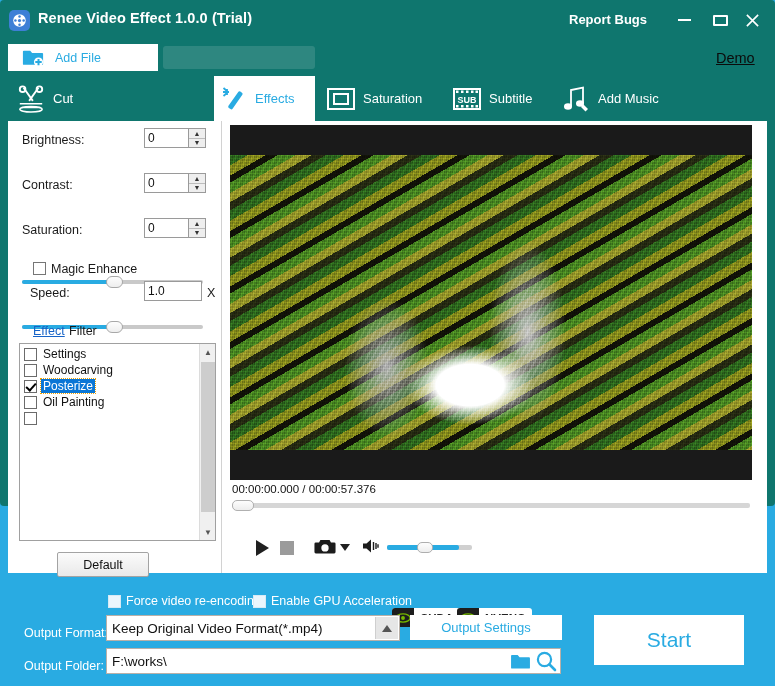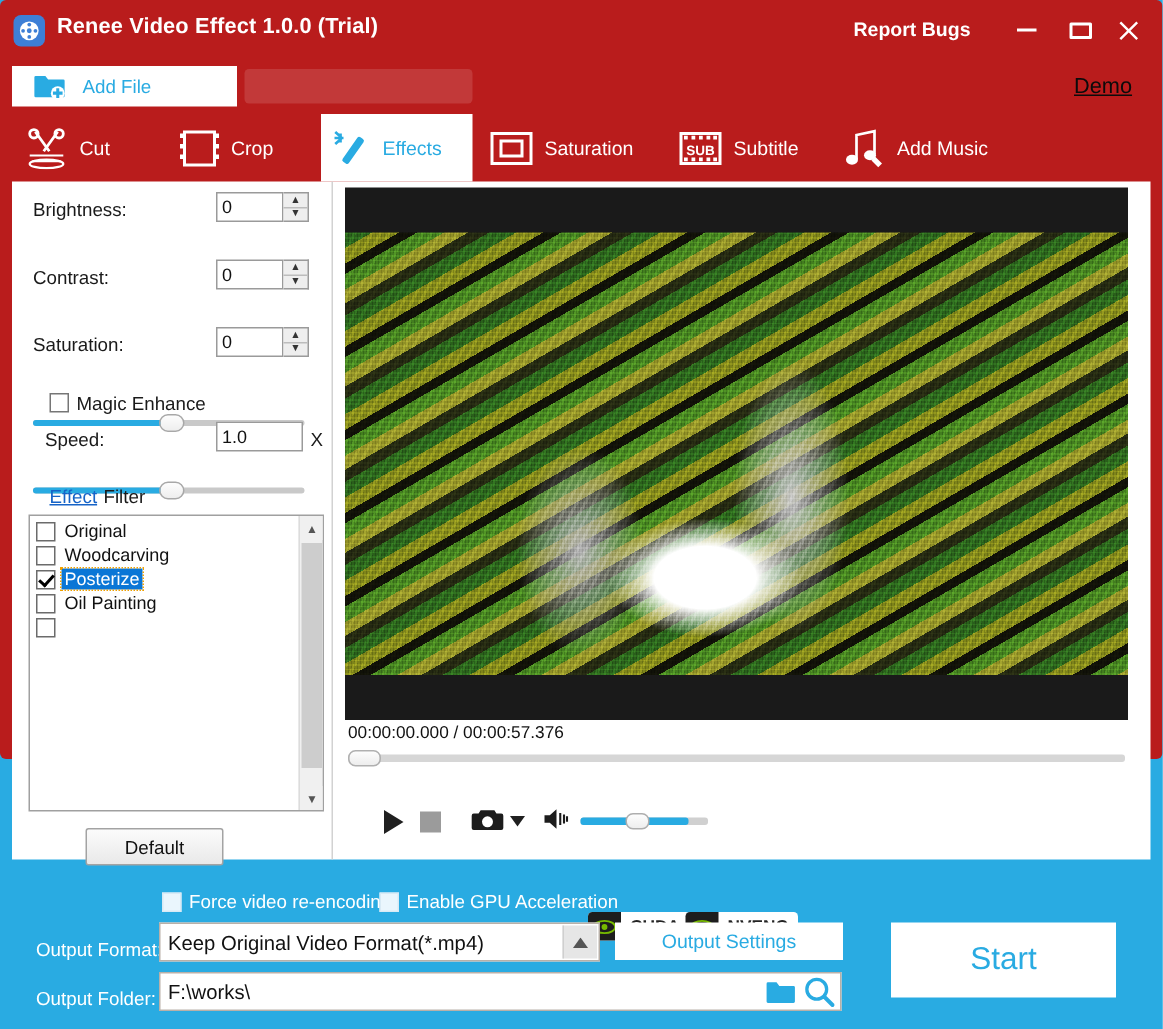--- a/index.html
+++ b/index.html
@@ -5,21 +5,21 @@
   * { box-sizing: border-box; margin: 0; padding: 0; }
   html, body {
     width: 775px; height: 686px;
     font-family: "Liberation Sans", sans-serif;
     overflow: hidden;
     background: #29ABE2;
   }
   #app {
     position: relative;
     width: 775px; height: 506px;
-    background: #b91c1c;
+    background: #0f766e;
     border-radius: 4px;
   }
 
   
   .titlebar { position: absolute; left: 0; top: 0; width: 775px; height: 40px; }
   .app-icon {
     position: absolute; left: 9px; top: 10px; width: 21px; height: 21px;
     background: #3E7FD6; border-radius: 5px;
     display: flex; align-items: center; justify-content: center;
   }
@@ -307,34 +307,20 @@
       <span class="ticon">
         <svg width="30" height="28" viewBox="0 0 32 30">
           <path d="M8 3 L18 17 M24 3 L14 17" stroke="#fff" stroke-width="2" fill="none"></path>
           <circle cx="7" cy="4.5" r="3" fill="none" stroke="#fff" stroke-width="2"></circle>
           <circle cx="25" cy="4.5" r="3" fill="none" stroke="#fff" stroke-width="2"></circle>
           <path d="M4 20 L28 20 M6 24 L26 24" stroke="#fff" stroke-width="1.6"></path>
           <ellipse cx="16" cy="26" rx="12" ry="3" fill="none" stroke="#fff" stroke-width="1.6"></ellipse>
         </svg>
       </span>
       <span class="tlabel">Cut</span>
-    </div>
-    <div class="tab" style="left:113px;width:97px">
-      <span class="ticon">
-        <svg width="28" height="26" viewBox="0 0 28 26">
-          <rect x="4" y="2" width="20" height="22" fill="none" stroke="#fff" stroke-width="2"></rect>
-          <rect x="1" y="3" width="3" height="3" fill="#fff"></rect>
-            <rect x="1" y="10" width="3" height="3" fill="#fff"></rect>
-          <rect x="1" y="17" width="3" height="3" fill="#fff"></rect>
-          <rect x="24" y="3" width="3" height="3" fill="#fff"></rect>
-            <rect x="24" y="10" width="3" height="3" fill="#fff"></rect>
-          <rect x="24" y="17" width="3" height="3" fill="#fff"></rect>
-        </svg>
-      </span>
-      <span class="tlabel">Crop</span>
     </div>
     <div class="tab active" style="left:214px;width:101px">
       <span class="ticon">
         <svg width="28" height="26" viewBox="0 0 28 26">
           <rect x="13" y="4" width="5" height="20" rx="1.5" fill="#29ABE2" transform="rotate(35 15 14)"></rect>
           <path d="M7 3 L7 9 M3 6 L9 6 M3.5 2 L7.5 5.5 M3.5 10 L7.5 6.5" stroke="#29ABE2" stroke-width="1.8"></path>
         </svg>
       </span>
       <span class="tlabel">Effects</span>
     </div>
@@ -430,21 +416,21 @@
         <div class="knob" style="left:30%"></div>
       </div>
 
       <div class="ef-link sel" style="left:25px;top:203px">Effect</div>
       <div class="ef-link unsel" style="left:61px;top:203px">Filter</div>
 
       <div class="listbox" style="top:222px">
         <div style="padding-top:2px;padding-right:17px">
           <div class="lb-item">
             <span class="cb"></span>
-            <span class="txt">Original</span>
+            <span class="txt">Settings</span>
           </div>
           <div class="lb-item">
             <span class="cb"></span>
             <span class="txt">Woodcarving</span>
           </div>
           <div class="lb-item selected">
             <span class="cb on"></span>
             <span class="txt">Posterize</span>
           </div>
           <div class="lb-item">

